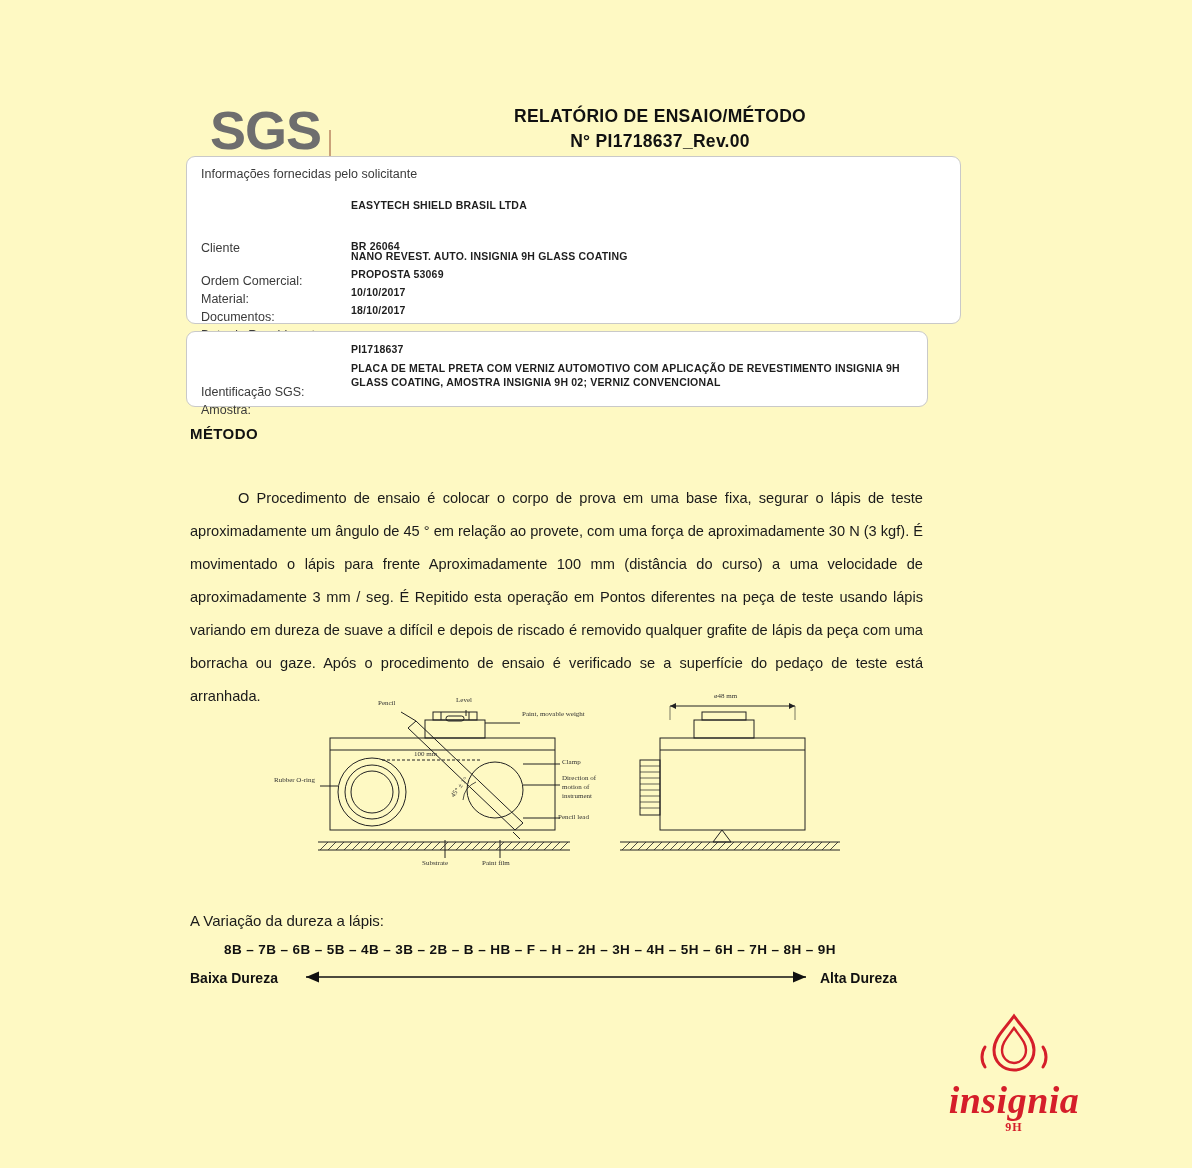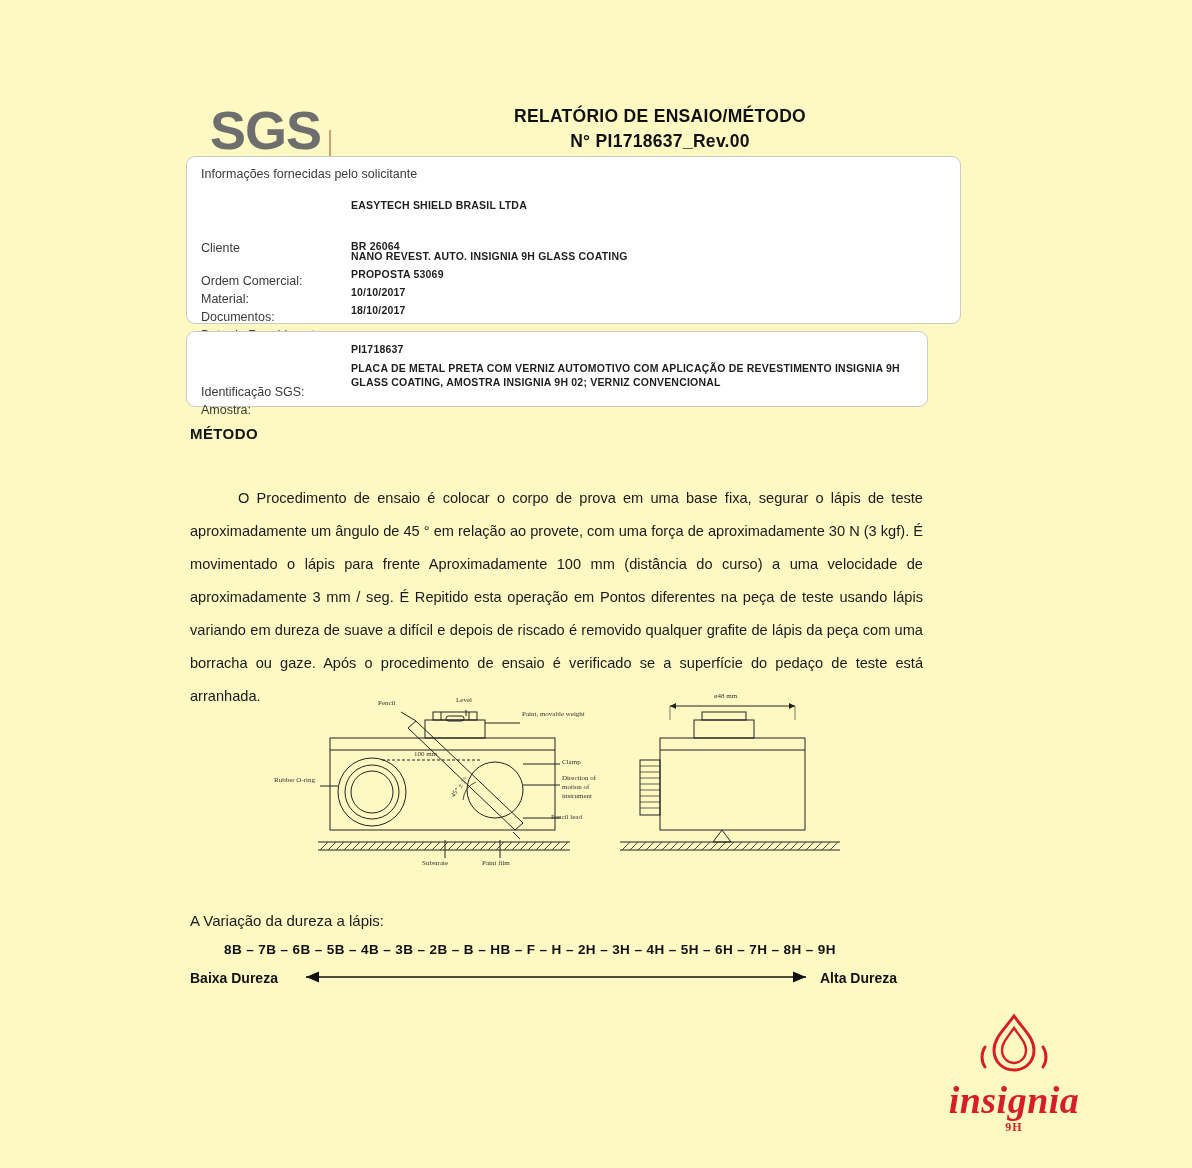--- a/index.html
+++ b/index.html
@@ -423,21 +423,21 @@
           <line x1="560" y1="160" x2="568" y2="152"></line>
         </g>
       </g>
     </svg>
 
     <div class="fig-label" style="left:108px; top:9px;">Pencil</div>
     <div class="fig-label" style="left:186px; top:6px;">Level</div>
     <div class="fig-label" style="left:252px; top:20px; width:70px; white-space:normal;">Paint, movable weight</div>
     <div class="fig-label" style="left:292px; top:68px;">Clamp</div>
     <div class="fig-label" style="left:292px; top:84px; width:52px; white-space:normal;">Direction of motion of instrument</div>
-    <div class="fig-label" style="left:281px; top:123px;">Pencil lead</div>
+    <div class="fig-label" style="left:288px; top:123px;">Pencil lead</div>
     <div class="fig-label" style="left:4px; top:86px; width:42px; white-space:normal;">Rubber O-ring</div>
     <div class="fig-label" style="left:152px; top:169px;">Substrate</div>
     <div class="fig-label" style="left:212px; top:169px;">Paint film</div>
     <div class="fig-label" style="left:144px; top:60px;">100 mm</div>
     <div class="fig-label" style="left:178px; top:93px; transform:rotate(-52deg);">45° ± 1°</div>
     <div class="fig-label" style="left:444px; top:2px;">ø48 mm</div>
   </div>
 
   <div class="var-line">A Variação da dureza a lápis:</div>
   <div class="scale-row">8B – 7B – 6B – 5B – 4B – 3B – 2B – B – HB – F –  H – 2H – 3H – 4H – 5H – 6H – 7H – 8H – 9H</div>

